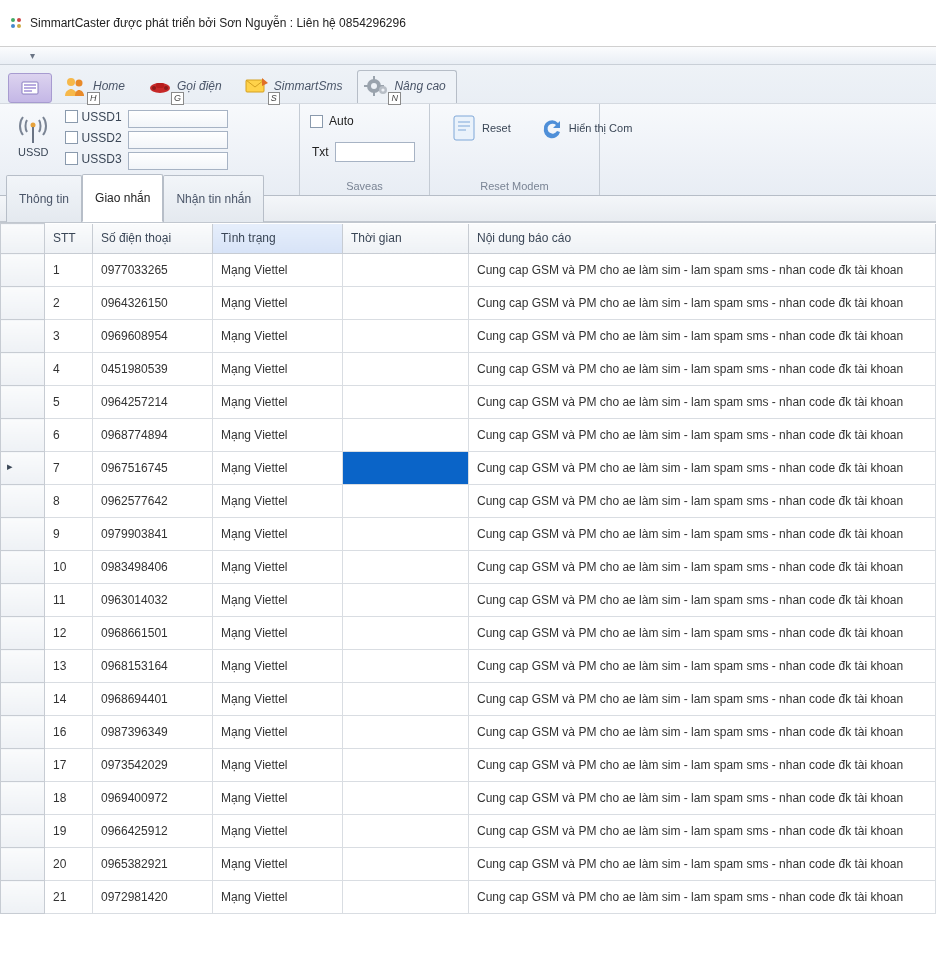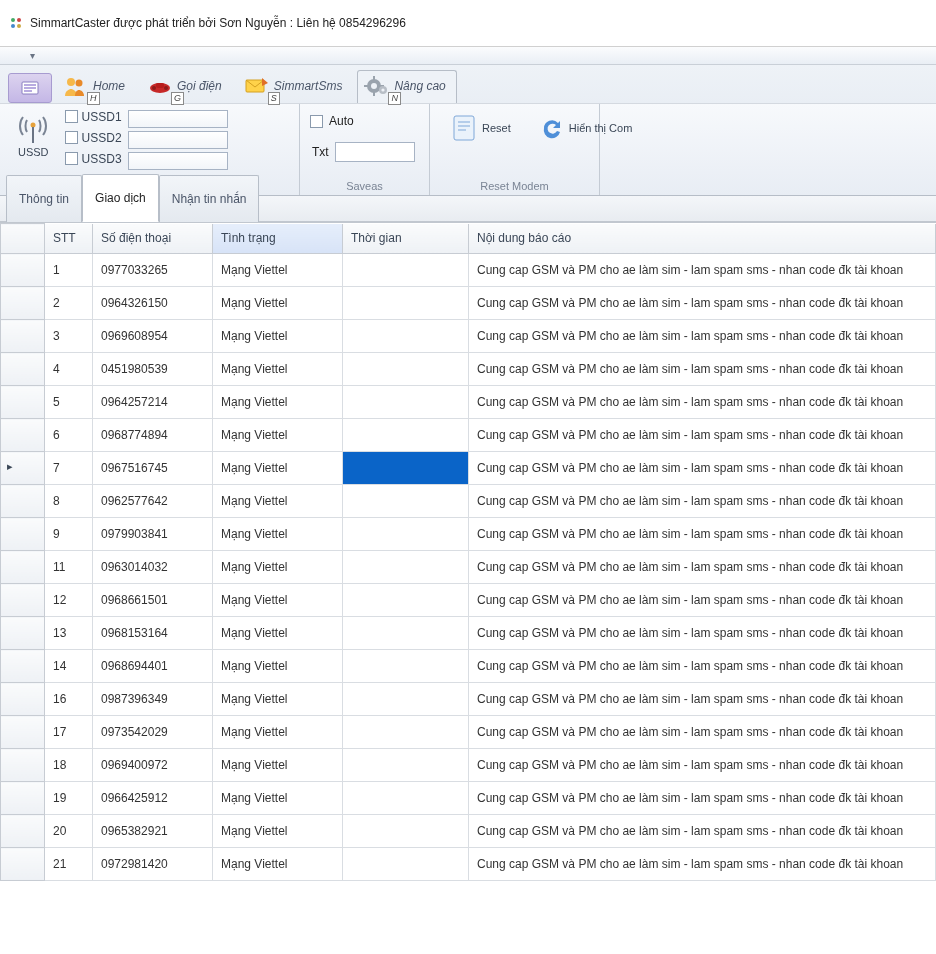--- a/index.html
+++ b/index.html
@@ -363,21 +363,21 @@
         </div>
       </div>
       <div class="ribbon-group-label">Reset Modem</div>
     </div>
 
   </div>
 </div>
 
 <div class="doc-tabs">
   <div class="doc-tab">Thông tin</div>
-  <div class="doc-tab active">Giao dịch</div>
+  <div class="doc-tab active">Giao nhắn</div>
   <div class="doc-tab">Nhận tin nhắn</div>
 </div>
 
 <div class="grid-wrap">
   <table class="grid">
     <colgroup>
       <col style="width:44px">
       <col class="col-stt">
       <col class="col-phone">
       <col class="col-status">
@@ -462,20 +462,28 @@
         <tr>
           <td class="rowhdr"></td>
           <td>9</td>
           <td>0979903841</td>
           <td>Mạng Viettel</td>
           <td></td>
           <td>Cung cap GSM và PM cho ae làm sim - lam spam sms - nhan code đk tài khoan</td>
         </tr>
         <tr>
           <td class="rowhdr"></td>
+          <td>10</td>
+          <td>0983498406</td>
+          <td>Mạng Viettel</td>
+          <td></td>
+          <td>Cung cap GSM và PM cho ae làm sim - lam spam sms - nhan code đk tài khoan</td>
+        </tr>
+        <tr>
+          <td class="rowhdr"></td>
           <td>11</td>
           <td>0963014032</td>
           <td>Mạng Viettel</td>
           <td></td>
           <td>Cung cap GSM và PM cho ae làm sim - lam spam sms - nhan code đk tài khoan</td>
         </tr>
         <tr>
           <td class="rowhdr"></td>
           <td>12</td>
           <td>0968661501</td>

